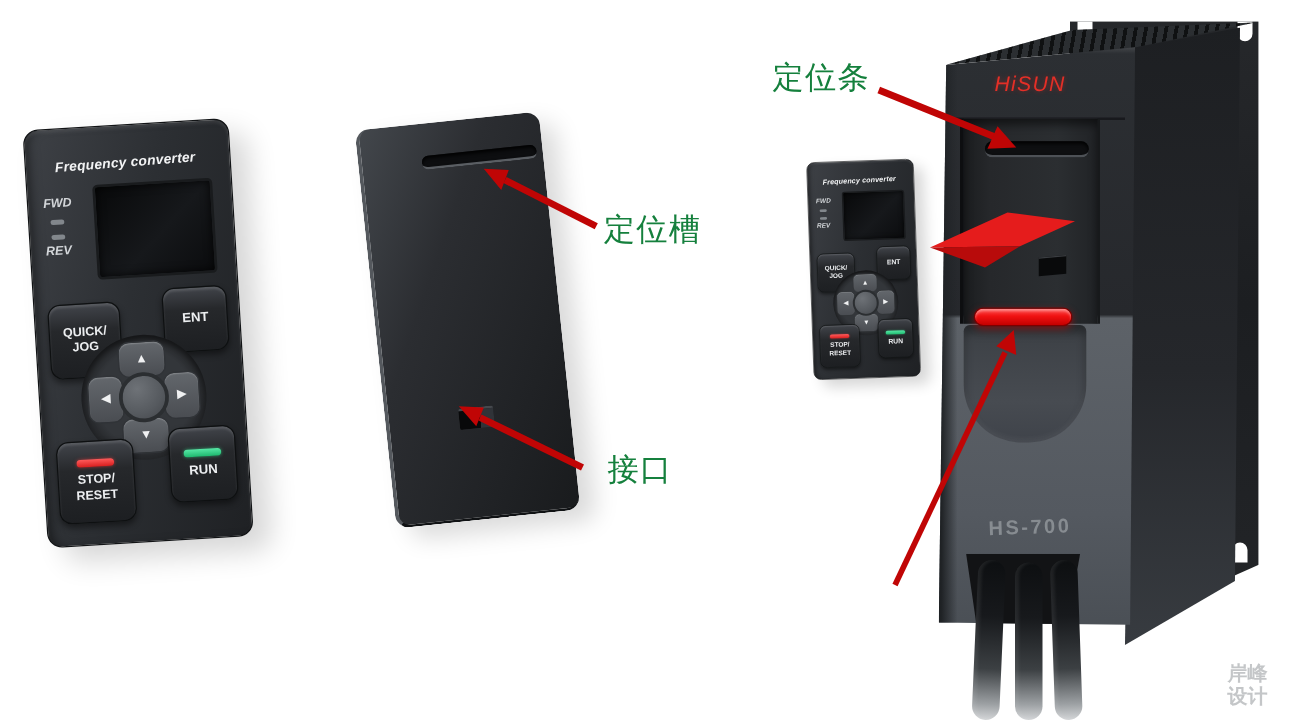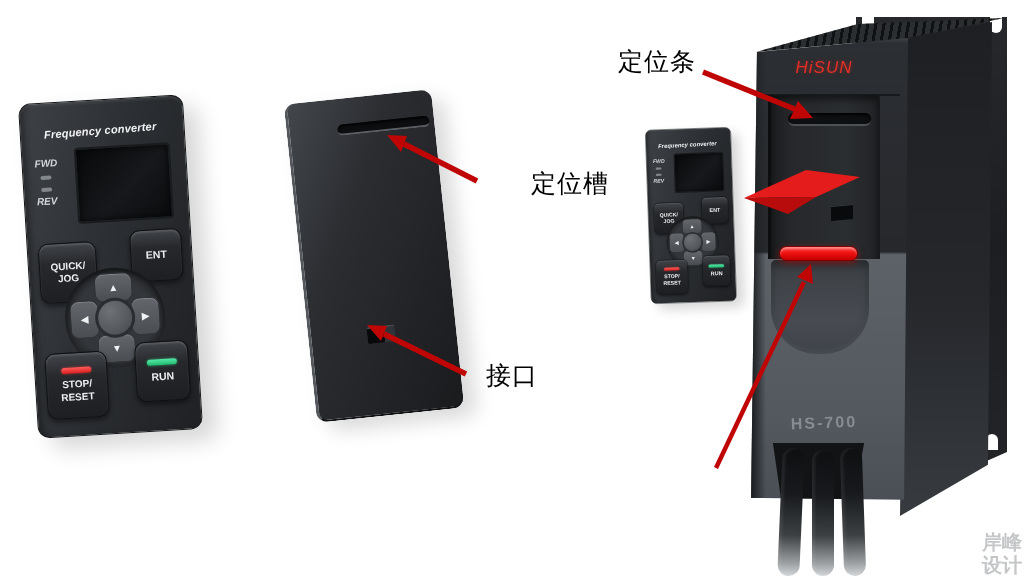--- a/index.html
+++ b/index.html
@@ -176,33 +176,33 @@
     position:absolute; width:22px; border-radius:11px; z-index:4;
     background:linear-gradient(180deg,#0d0f11,#17191c 35%,#3c4043 68%,#9ca0a3 90%,#d4d6d8);
     box-shadow:inset 3px 0 3px rgba(255,255,255,.08);
   }
   .c1 { left:780px; top:448px; height:128px; transform:rotate(2.5deg); }
   .c2 { left:812px; top:450px; height:126px; }
   .c3 { left:842px; top:448px; height:128px; transform:rotate(-2deg); }
 
   
   .callout {
-    position:absolute; color:#000000; font-size:25px; letter-spacing:1px;
+    position:absolute; color:#15803d; font-size:25px; letter-spacing:1px;
     z-index:8; white-space:nowrap;
   }
   .cl-bar  { left:618px; top:45px; }
-  .cl-slot { left:483px; top:167px;margin-left:48px; }
+  .cl-slot { left:483px; top:167px; }
   .cl-port { left:486px; top:359px; }
   .caption {
     position:absolute; left:252px; top:452px; color:#161616; font-size:20.5px;
     letter-spacing:.5px; z-index:8; white-space:nowrap;
   }
   .watermark {
     position:absolute; left:982px; top:531px; z-index:9; text-align:center;
-    color:#bfc2c4; font-size:20px; font-weight:bold; line-height:1.15; opacity:.92;
+    color:#bfc2c4; font-size:16px; font-weight:bold; line-height:1.15; opacity:.92;
   }
   .arrows { position:absolute; left:0; top:0; width:1032px; height:576px; z-index:10; pointer-events:none; }
 </style>
 </head>
 <body>
 
 <div class="stage">
 
   <div class="keypad kp-main">
     <div class="kp-title">Frequency converter</div>

